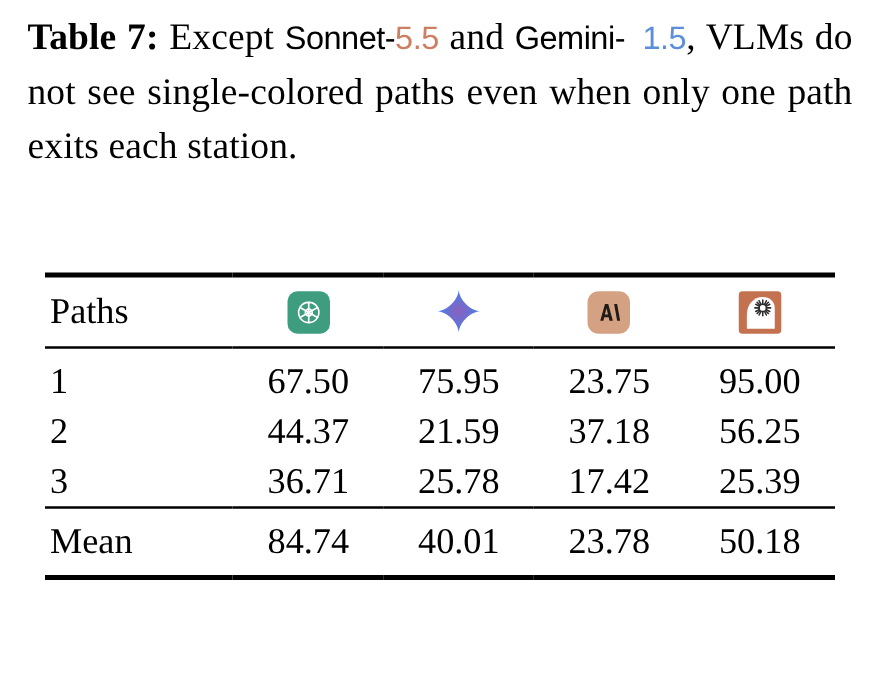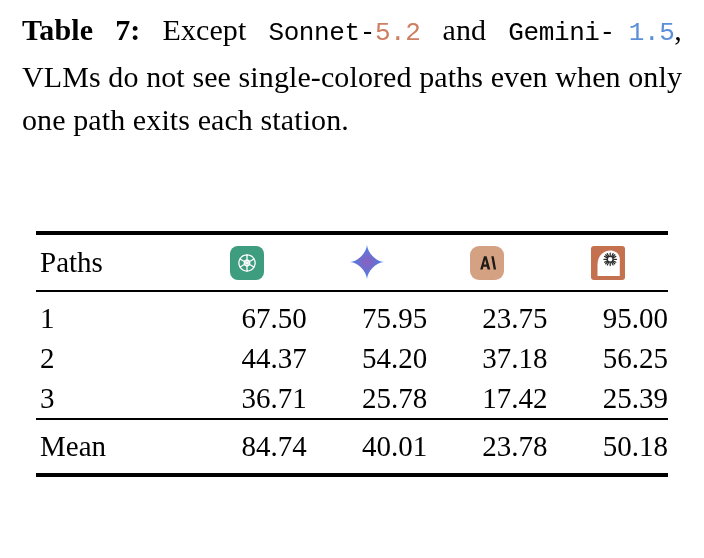--- a/index.html
+++ b/index.html
@@ -32,35 +32,35 @@
     font-size: 30px;
     line-height: 43px;
     text-align: justify;
     text-justify: inter-word;
     letter-spacing: 0.1px;
   }
   .caption .lbl {
     font-weight: bold;
   }
   .mono {
-    font-family: Liberation Mono, monospace;
+    font-family: Liberation Sans, sans-serif;
     font-size: 26px;
     letter-spacing: -0.4px;
   }
   .ver-red { color: #CD7F63; }
   .ver-blue { color: #5B8FD9; margin-left: 14px; }
 
   
   .caption > span { }
 
   
   .table-wrap {
     position: absolute;
     left: 36px;
-    top: 231px;
+    top: 218px;
     width: 632px;
   }
   table.data {
     border-collapse: collapse;
     width: 632px;
     table-layout: fixed;
     font-size: 29px;
   }
   table.data col.c-paths { width: 150px; }
   table.data col.c-m     { width: 120px; }
@@ -81,21 +81,21 @@
     text-align: center;
   }
   thead th.col-head-paths {
     text-align: left;
     font-size: 29px;
     padding-left: 4px;
   }
 
   tbody td {
     padding: 4px 0 3px 0;
-    text-align: right;
+    text-align: center;
     vertical-align: baseline;
     font-size: 29px;
     font-variant-numeric: lining-nums;
   }
   tbody td.rowlabel {
     text-align: left;
     padding-left: 4px;
   }
   td.bold, .bold { font-weight: normal; }
 
@@ -122,21 +122,21 @@
   .gemini-icon { width: 38px; height: 38px; display: inline-block; }
 </style>
 </head>
 <body>
 
 <div id="page">
 
   <div class="caption">
     <span class="lbl">Table 7:</span>
     <span>Except</span>
-    <span class="mono">Sonnet-</span><span class="mono ver-red">5.2</span>
+    <span class="mono">Sonnet-</span><span class="mono ver-red">5.5</span>
     <span>and</span>
     <span class="mono">Gemini-</span><span class="mono ver-blue">1.5</span><span>, VLMs do not see single-colored paths even when only one path exits each station.</span>
   </div>
 
   <div class="table-wrap">
     <table class="data">
       <colgroup>
         <col class="c-paths">
         <col class="c-m">
         <col class="c-m">
@@ -224,21 +224,21 @@
         <tr class="first-data">
           <td class="rowlabel">1</td>
           <td>67.50</td>
           <td>75.95</td>
           <td>23.75</td>
           <td class="bold">95.00</td>
         </tr>
         <tr>
           <td class="rowlabel">2</td>
           <td>44.37</td>
-          <td>54.20</td>
+          <td>21.59</td>
           <td>37.18</td>
           <td class="bold">56.25</td>
         </tr>
         <tr class="rule-mid">
           <td class="rowlabel">3</td>
           <td class="bold">36.71</td>
           <td>25.78</td>
           <td>17.42</td>
           <td>25.39</td>
         </tr>

